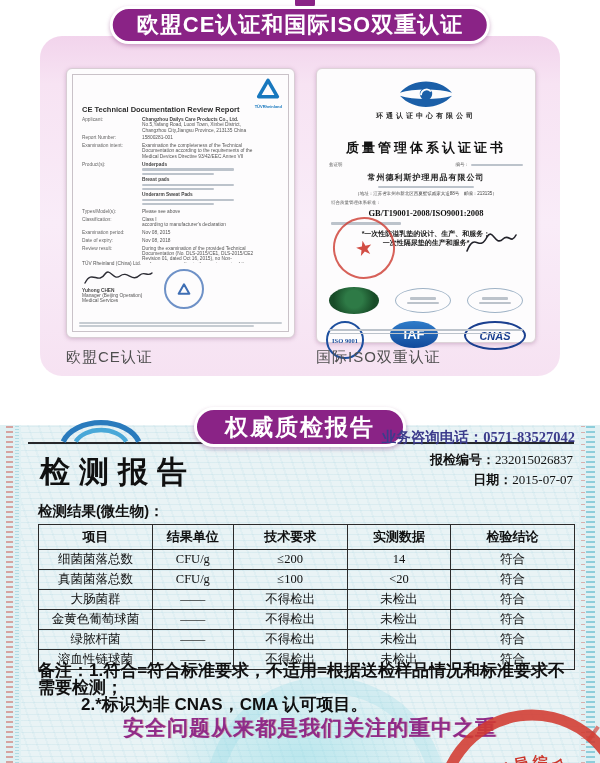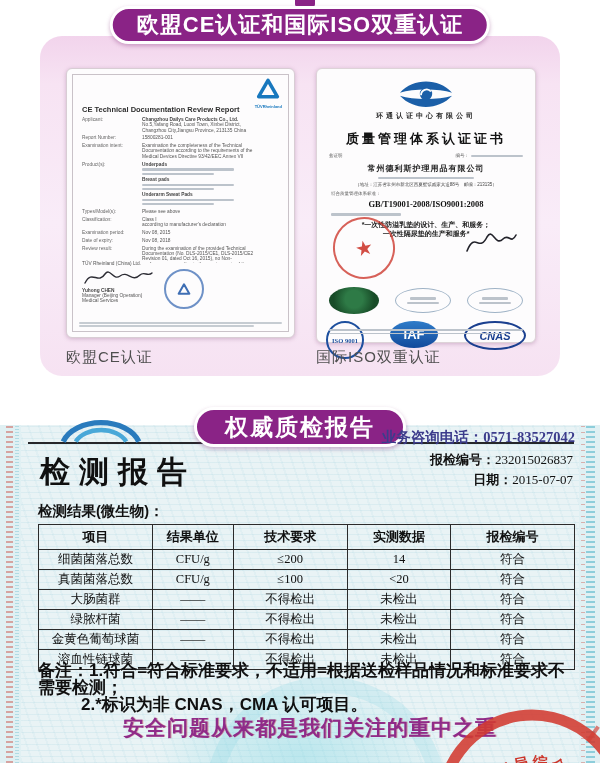--- a/index.html
+++ b/index.html
@@ -38,21 +38,21 @@
   .sig-company{font-size:4.8px;color:#555;margin-bottom:1px;}
   .sig-squiggle{display:block;}
   .tuv-stamp{position:absolute;left:82px;top:8px;width:36px;height:36px;border-radius:50%;
              border:2px solid rgba(62,110,180,.75);display:flex;align-items:center;justify-content:center;}
   .sig-name{font-size:4.8px;color:#444;font-weight:bold;margin-top:1px;}
   .sig-role,.sig-dept{font-size:4.8px;color:#555;}
   .cert-footer{position:absolute;left:12px;right:12px;bottom:8px;}
   .cert-footer .bar{height:2px;background:#c6ccd2;}
   .globe-logo{margin:10px auto 2px auto;display:block;}
   .cr-org{font-size:7px;font-weight:bold;letter-spacing:3px;color:#2c2c2c;text-align:center;}
-  .cr-title{font-size:13px;font-weight:bold;letter-spacing:3px;color:#141414;text-align:center;margin-top:9px;}
+  .cr-title{font-size:13px;font-weight:bold;letter-spacing:3px;color:#141414;text-align:center;margin-top:18px;}
   .cr-row{display:flex;justify-content:space-between;align-items:center;padding:0 12px;margin-top:5px;}
   .cr-tiny{font-size:4.5px;color:#555;}
   .cr-company{font-size:8px;font-weight:bold;color:#1d1d1d;text-align:center;margin-top:4px;letter-spacing:1px;}
   .cr-bar-center{margin:3px auto;}
   .cr-address{font-size:4.5px;color:#444;text-align:center;margin-top:2px;}
   .cr-stdlabel{font-size:4.5px;color:#555;text-align:left;padding-left:14px;margin-top:4px;}
   .cr-standard{font-size:8.5px;font-weight:bold;color:#111;text-align:center;margin-top:3px;
                font-family:"Liberation Serif",serif;}
   .cr-scope{font-size:7px;font-weight:bold;color:#202020;text-align:center;line-height:9px;margin-top:4px;}
   .star-stamp{position:absolute;left:16px;top:148px;width:58px;height:58px;border-radius:50%;
@@ -330,21 +330,21 @@
           <col style="width:21.3%">
         <col style="width:19.3%">
           <col style="width:23.1%">
       </colgroup>
       <thead>
         <tr>
             <th>项目</th>
             <th>结果单位</th>
             <th>技术要求</th>
             <th>实测数据</th>
-            <th>报检编号</th>
+            <th>检验结论</th>
           </tr>
       </thead>
       <tbody>
           <tr>
             <td>细菌菌落总数</td>
             <td>CFU/g</td>
             <td>≤200</td>
             <td>14</td>
             <td>符合</td>
           </tr>
@@ -356,28 +356,28 @@
             <td>符合</td>
           </tr>
           <tr>
             <td>大肠菌群</td>
             <td>——</td>
             <td>不得检出</td>
             <td>未检出</td>
             <td>符合</td>
           </tr>
           <tr>
-            <td>绿脓杆菌</td>
+            <td>金黄色葡萄球菌</td>
             <td>——</td>
             <td>不得检出</td>
             <td>未检出</td>
             <td>符合</td>
           </tr>
           <tr>
-            <td>金黄色葡萄球菌</td>
+            <td>绿脓杆菌</td>
             <td>——</td>
             <td>不得检出</td>
             <td>未检出</td>
             <td>符合</td>
           </tr>
           <tr>
             <td>溶血性链球菌</td>
             <td>——</td>
             <td>不得检出</td>
             <td>未检出</td>

